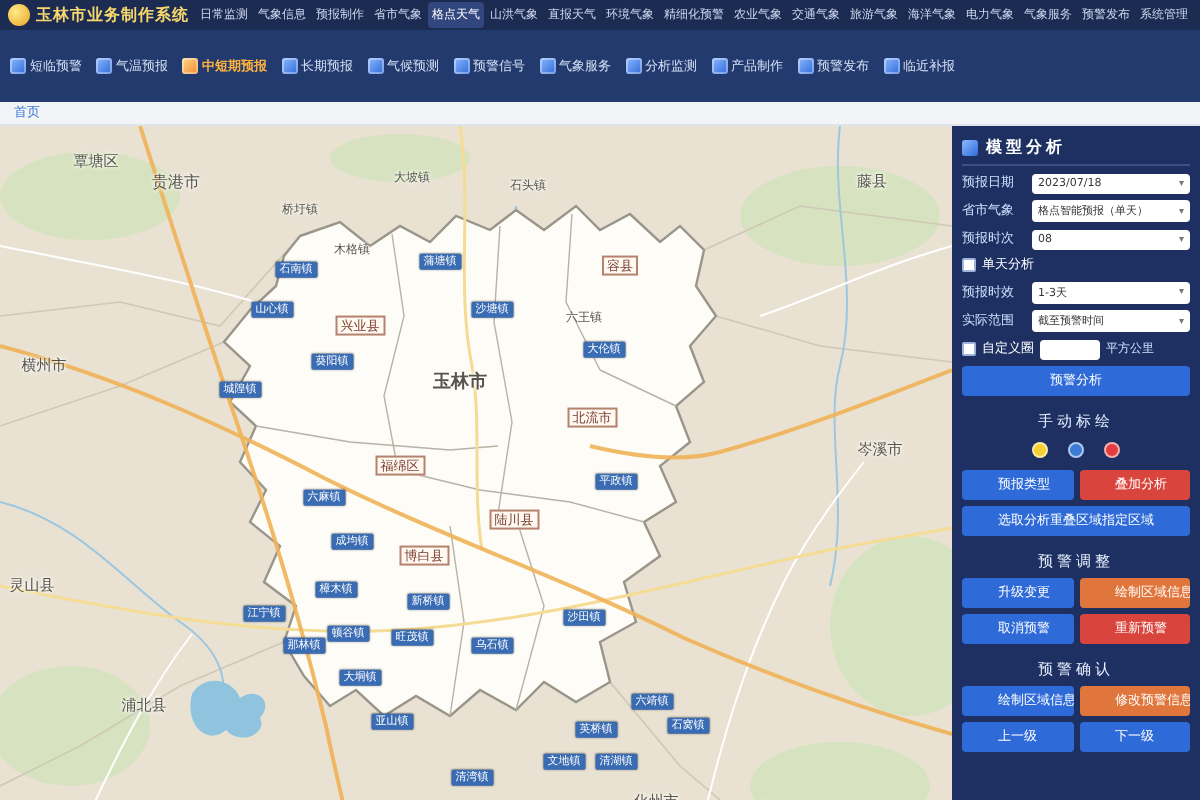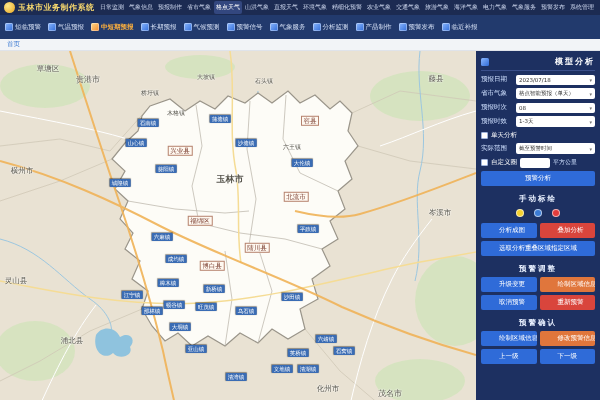--- a/index.html
+++ b/index.html
@@ -10,21 +10,21 @@
   .header { height:15px; background:#1c2b52; display:flex; align-items:center;
             padding:0 4px; overflow:hidden; white-space:nowrap; }
   .logo { width:11px; height:11px; border-radius:50%; flex-shrink:0;
           background:radial-gradient(circle at 35% 35%, #ffe98a, #e8a520); margin-right:3px; }
   .title { color:#f5d76e; font-weight:bold; font-size:8px; flex-shrink:0; letter-spacing:0.5px; }
   .nav { display:flex; margin-left:auto; gap:1px; }
   .nav-item { padding:2px 2px; font-size:6px; color:#cdd7ee; cursor:pointer; border-radius:2px; }
   .nav-item.active { background:#33477f; color:#ffffff; }
 
   
-  .subnav { height:24px; background:#223a6d; display:flex; align-items:center;
+  .subnav { height:36px; background:#223a6d; display:flex; align-items:center;
             padding:0 5px; gap:7px; overflow:hidden; white-space:nowrap; }
   .tab { display:flex; align-items:center; gap:2px; color:#d5e0f5; font-size:6.5px; cursor:pointer; }
   .tab-icon { width:8px; height:8px; border-radius:1.5px; flex-shrink:0;
               background:linear-gradient(135deg,#8cb8ff,#2f6bd8); box-shadow:inset 0 0 0 1px rgba(255,255,255,.35); }
   .tab.active { color:#ffb13d; font-weight:bold; }
   .tab.active .tab-icon { background:linear-gradient(135deg,#ffd98a,#f08a2f); }
 
   
   .crumbbar { height:12px; background:#f2f4f7; border-bottom:1px solid #dfe3ea;
               display:flex; align-items:center; padding:0 7px; }
@@ -41,42 +41,42 @@
   .county-label { position:absolute; font-size:6.5px; color:#7a3c2e; transform:translate(-50%,-50%);
                   border:1px solid #b5826e; background:rgba(255,248,240,.85); padding:0 1.5px;
                   white-space:nowrap; line-height:1.3; }
   .town-label { position:absolute; font-size:5.5px; color:#fff; background:#3a6cb4;
                 padding:0.5px 2px; border-radius:1px; transform:translate(-50%,-50%);
                 white-space:nowrap; line-height:1.3; box-shadow:0 0 1px rgba(0,0,0,.4); }
 
   
   .panel { width:124px; background:#1d3061; color:#fff; padding:5px 5px 4px;
            display:flex; flex-direction:column; gap:3.5px; overflow:hidden; flex-shrink:0; }
-  .panel-title { display:flex; align-items:center; justify-content:space-between; gap:4px;
+  .panel-title { display:flex; align-items:center; justify-content:flex-start; gap:4px;
                  font-size:8px; font-weight:bold; letter-spacing:2px; color:#fff;
                  border-bottom:1px solid #3a4f8a; padding-bottom:3px; }
   .panel-title .p-icon { width:8px; height:8px; border-radius:1.5px;
                  background:linear-gradient(135deg,#8cb8ff,#2f6bd8); }
   .frow { display:flex; align-items:center; gap:3px; font-size:6.5px; }
   .flabel { width:32px; color:#cfe0ff; flex-shrink:0; }
   .fctrl { flex:1; background:#fff; color:#333; border-radius:2px; padding:2px 3px;
            font-size:5.5px; display:flex; justify-content:space-between; align-items:center;
            min-height:10px; cursor:pointer; }
   .caret { font-size:5px; color:#777; margin-left:2px; }
   .chk { width:7px; height:7px; background:#fff; border:1px solid #9fb4dd; border-radius:1px;
          display:inline-block; flex-shrink:0; cursor:pointer; }
   .mini-input { width:30px; border:none; background:#fff; border-radius:2px; height:10px;
                 font-size:6px; padding:0 2px; font-family:inherit; }
   .unit { color:#cfe0ff; font-size:6px; }
   .btn { border:none; border-radius:2px; color:#fff; font-size:6.5px; padding:3px 18px;
          text-align:center; cursor:pointer; font-family:inherit; white-space:nowrap; overflow:hidden; }
   .btn.blue { background:#2f6bd8; } .btn.orange { background:#e0763c; } .btn.red { background:#d9453c; }
   .btn.wide { width:100%; }
   .btn-grid { display:grid; grid-template-columns:1fr 1fr; gap:3px; }
-  .section-title { text-align:center; font-weight:bold; font-size:7.5px; color:#e8f0ff;
+  .section-title { text-align:center; font-weight:normal; font-size:7.5px; color:#e8f0ff;
                    letter-spacing:2px; margin-top:4px; }
   .dots { display:flex; justify-content:center; gap:10px; padding:2px 0; }
   .dot { width:8px; height:8px; border-radius:50%; border:1px solid rgba(255,255,255,.6); cursor:pointer; }
 </style>
 </head>
 <body>
 
 <div class="app">
 
   <header class="header">
@@ -291,30 +291,30 @@
 
       <div class="frow">
         <span class="flabel">预报时次</span>
         <div class="fctrl">
           <span>08</span>
           <span class="caret">▾</span>
         </div>
       </div>
 
       <div class="frow">
-        <span class="flabel">预报时效</span>
-        <div class="fctrl">
-          <span>1-3天</span>
-          <span class="caret">▾</span>
-        </div>
-      </div>
-
-      <div class="frow">
         <span class="chk"></span>
         <span>单天分析</span>
+      </div>
+
+      <div class="frow">
+        <span class="flabel">预报时效</span>
+        <div class="fctrl">
+          <span>1-3天</span>
+          <span class="caret">▾</span>
+        </div>
       </div>
 
       <div class="frow">
         <span class="flabel">实际范围</span>
         <div class="fctrl">
           <span>截至预警时间</span>
           <span class="caret">▾</span>
         </div>
       </div>
 
@@ -328,21 +328,21 @@
 
       <button class="btn blue wide">预警分析</button>
 
       <div class="section-title">手动标绘</div>
       <div class="dots">
           <span class="dot" style="background: rgb(245, 209, 47);"></span>
           <span class="dot" style="background: rgb(59, 123, 212);"></span>
           <span class="dot" style="background: rgb(226, 60, 60);"></span>
         </div>
       <div class="btn-grid">
-          <button class="btn blue">分析成图</button>
+          <button class="btn blue">预报类型</button>
           <button class="btn red">叠加分析</button>
         </div>
       <button class="btn blue wide">选取分析重叠区域指定区域</button>
 
       <div class="section-title">预警调整</div>
       <div class="btn-grid">
           <button class="btn blue">升级变更</button>
           <button class="btn orange">绘制区域信息</button>
           <button class="btn blue">取消预警</button>
           <button class="btn red">重新预警</button>

